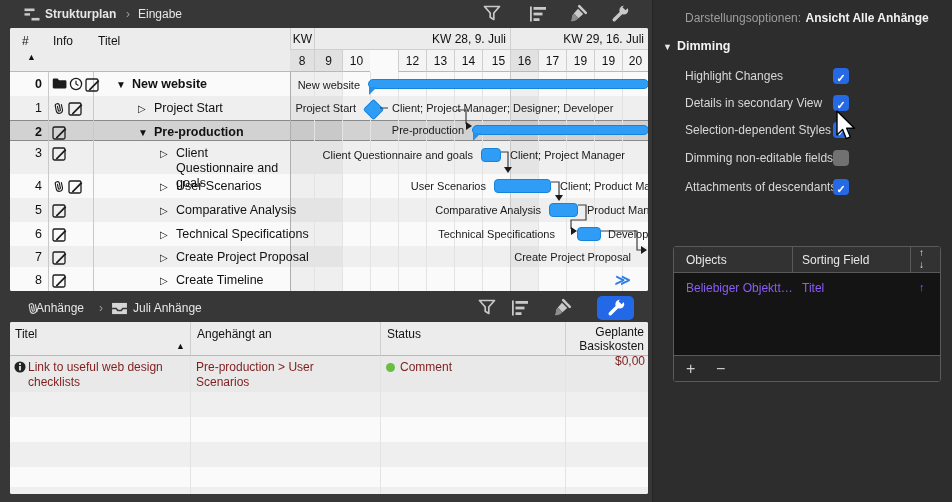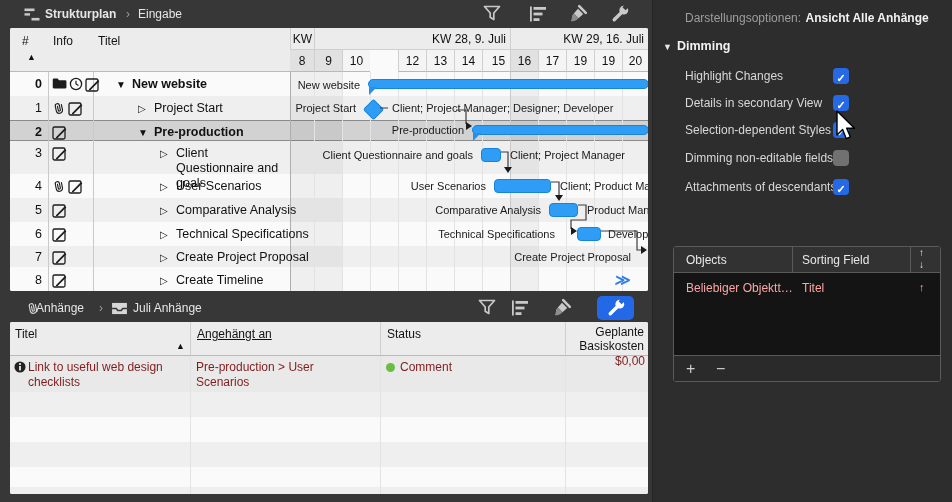--- a/index.html
+++ b/index.html
@@ -50,21 +50,21 @@
   .cb{position:absolute;left:180px;width:16px;height:16px;border-radius:4px;background:#717171;text-align:center;}
   .cb .tick{display:none;color:#fff;font-size:11px;font-weight:bold;line-height:16px;}
   .cb.checked{background:#2669e5;}
   .cb.checked .tick{display:inline;}
   .objtable{position:absolute;left:20px;top:218px;width:268px;height:136px;border:1px solid #5a5a5a;border-radius:3px;
             background:#141414;box-sizing:border-box;overflow:hidden;margin-top:28px;}
   .objhead{position:absolute;left:0;top:0;width:100%;height:26px;background:#323232;border-bottom:1px solid #5a5a5a;box-sizing:border-box;}
   .objhead .t{position:absolute;top:6px;font-size:12px;color:#e8e8e8;}
   .objfoot{position:absolute;left:0;bottom:0;width:100%;height:26px;background:#2a2a2a;border-top:1px solid #5a5a5a;box-sizing:border-box;}
   .objdiv{position:absolute;top:0;width:1px;height:26px;background:#5a5a5a;}
-  .objrow .t{position:absolute;top:34px;font-size:12px;color:#fca5a5;}
+  .objrow .t{position:absolute;top:34px;font-size:12px;color:#8b5cf6;}
   .pm{position:absolute;color:#cfcfcf;font-size:16px;line-height:24px;top:1px;}
   svg{display:block;}
 </style>
 </head>
 <body>
 
 <div class="toolbar" style="top:0;">
   <span class="abs" style="left:24px;top:8px;">
     <svg width="16" height="13" viewBox="0 0 16 13" fill="#c9c9c9">
         <rect x="0.5" y="0.5" width="10" height="2.6"></rect>
@@ -367,21 +367,21 @@
 
   <div class="vline" style="left:180px;top:34px;height:138px;"></div>
   <div class="vline" style="left:370px;top:34px;height:138px;"></div>
   <div class="vline" style="left:555px;top:34px;height:138px;"></div>
 
   <div class="bhdr-cell" style="left:0;width:180px;border-left:none;">
     <span class="abs" style="left:5px;top:5px;">Titel</span>
     <span class="abs" style="left:166px;top:19px;font-size:9px;">▲</span>
   </div>
   <div class="bhdr-cell" style="left:180px;width:190px;">
-    <span class="abs" style="left:6px;top:5px;text-decoration:underline;">Angehängt an</span>
+    <span class="abs" style="left:6px;top:5px;">Angehängt an</span>
   </div>
   <div class="bhdr-cell" style="left:370px;width:185px;">
     <span class="abs" style="left:6px;top:5px;">Status</span>
   </div>
   <div class="bhdr-cell" style="left:555px;width:83px;text-align:right;">
     <span class="abs" style="right:4px;top:3px;">Geplante</span>
     <span class="abs" style="right:4px;top:17px;">Basiskosten</span>
   </div>
 
   <span class="abs" style="left:4px;top:39px;">

